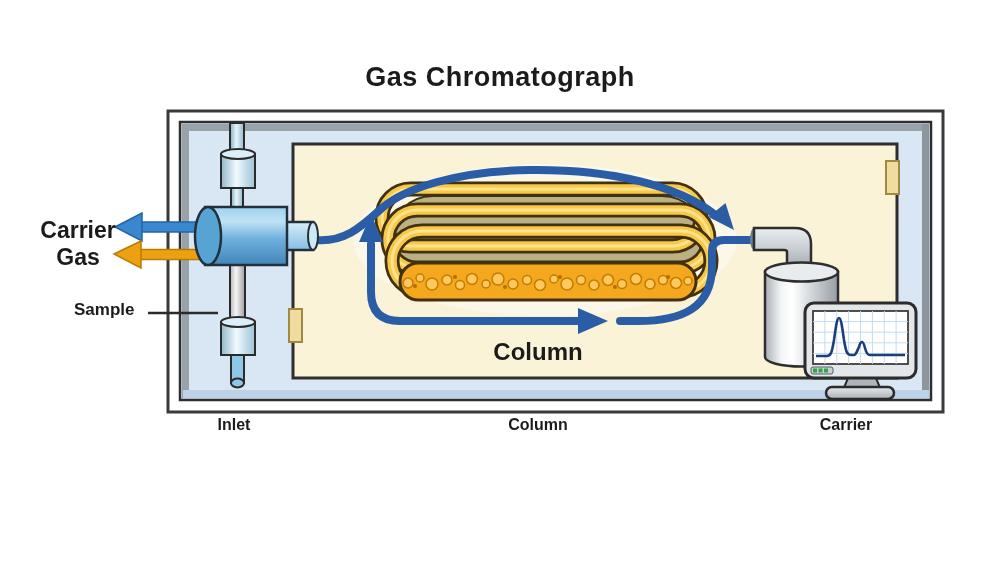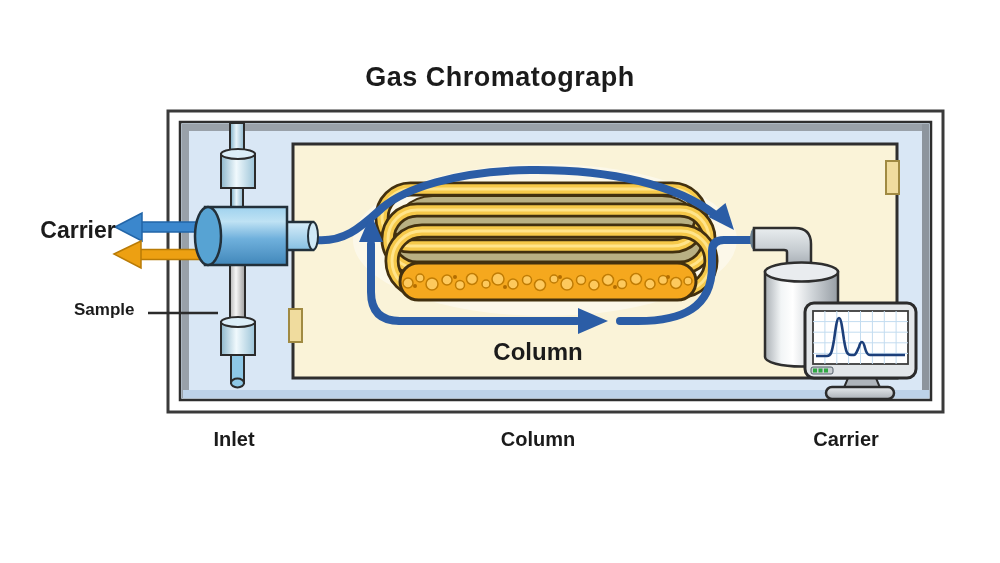--- a/index.html
+++ b/index.html
@@ -6,21 +6,21 @@
   .canvas{
     position:relative;width:1000px;height:563px;overflow:hidden;background:#ffffff;
     font-family:"Liberation Sans", sans-serif;color:#1b1b1b;
   }
   .canvas svg{position:absolute;left:0;top:0;}
   .lbl{position:absolute;font-weight:700;color:#1b1b1b;white-space:nowrap;}
   .title{top:62px;left:0;width:1000px;text-align:center;font-size:27px;letter-spacing:.5px;}
   .carrier{top:217px;left:18px;width:120px;text-align:center;font-size:23px;line-height:27px;}
   .sample{top:300px;left:74px;font-size:17px;}
   .col-inner{top:338px;left:538px;transform:translateX(-50%);font-size:24px;}
-  .bottom{top:428px;transform:translateX(-50%);font-size:20px;}
+  .bottom{top:416px;transform:translateX(-50%);font-size:16px;}
   .b-inlet{left:234px;}
   .b-column{left:538px;}
   .b-detector{left:846px;}
 </style>
 </head>
 <body>
 
 <div class="canvas">
 
 <svg width="1000" height="563" viewBox="0 0 1000 563">
@@ -191,20 +191,21 @@
     <rect x="813" y="368.5" width="4" height="4" fill="#2fa843"></rect>
     <rect x="818.5" y="368.5" width="4" height="4" fill="#2fa843"></rect>
     <rect x="824" y="368.5" width="4" height="4" fill="#2fa843"></rect>
   </g>
 </svg>
 
 <div class="lbl title">Gas Chromatograph</div>
 
 <div class="lbl carrier">
   <div>Carrier</div>
+  <div>Gas</div>
 </div>
 
 <div class="lbl sample">Sample</div>
 
 <div class="lbl col-inner">Column</div>
 
 <div class="lbl bottom b-inlet">Inlet</div>
 <div class="lbl bottom b-column">Column</div>
 <div class="lbl bottom b-detector">Carrier</div>
 

